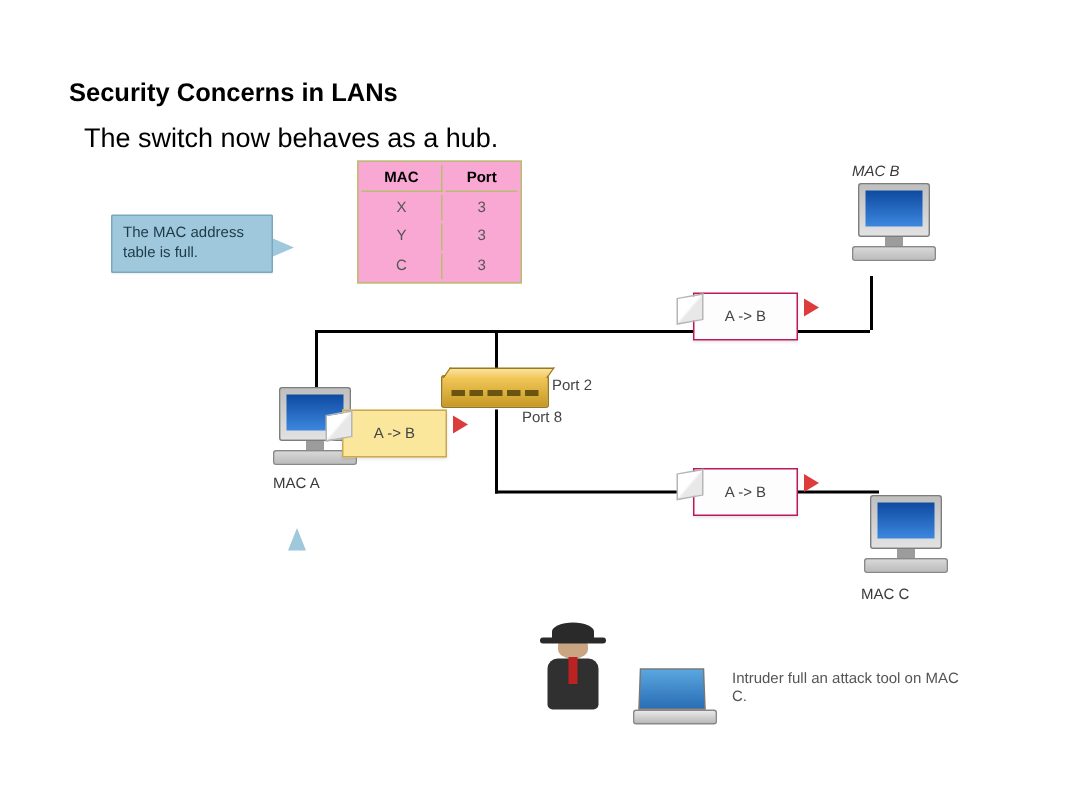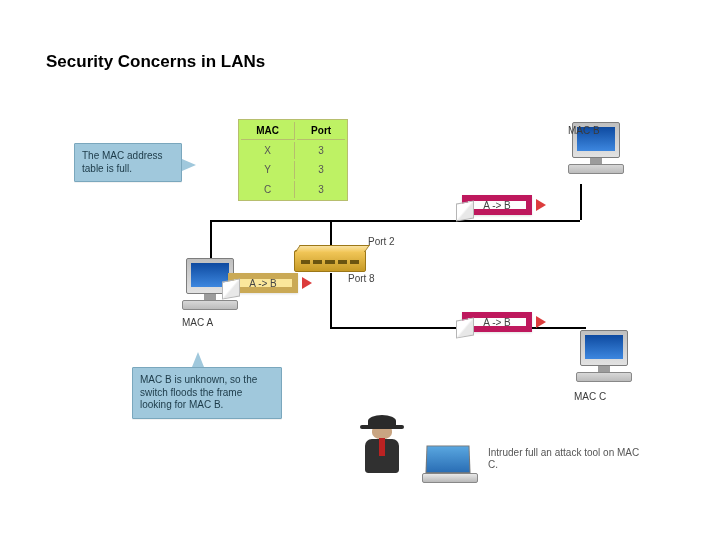--- a/index.html
+++ b/index.html
@@ -6,21 +6,21 @@
   html, body { width: 720px; height: 540px; font-family: Arial, Helvetica, sans-serif; background: #fff; color: #000; }
   #page { position: relative; width: 720px; height: 540px; }
 
   .topic { position: absolute; left: 46px; top: 24px; font-size: 17px; font-weight: bold; margin-top: 28px; }
   .title { position: absolute; left: 30px; top: 42px; font-size: 26px; font-weight: bold; }
   .subtitle { position: absolute; left: 56px; top: 82px; font-size: 18px; }
 
   #diagram { position: absolute; left: 70px; top: 105px; width: 580px; height: 400px; }
 
   
-  .mac-table { position: absolute; left: 168px; top: 2px; width: 110px; height: 82px; background: #bef264; border: 1px solid #b7be6e; font-size: 10px; margin-top: 12px; }
+  .mac-table { position: absolute; left: 168px; top: 2px; width: 110px; height: 82px; background: #f9a8d4; border: 1px solid #b7be6e; font-size: 10px; }
   .mac-table thead th { font-weight: bold; padding: 3px 4px; text-align: center; border-bottom: 1px solid #b7be6e; }
   .mac-table td { text-align: center; padding: 2px 4px; color: #555; }
   .mac-col { border-right: 1px solid #b7be6e; }
 
   
   .callout { position: absolute; background: #a0c8dc; border: 1px solid #7aa7bd; color: #1c3a48; font-size: 10px; padding: 6px 7px; line-height: 1.25; border-radius: 1px; box-shadow: 0 1px 0 rgba(0,0,0,0.05); }
   .callout1 { left: 4px; top: 38px; width: 108px; }
   .callout1-pointer { position:absolute; left: 112px; top: 54px; border-top: 6px solid transparent; border-bottom: 6px solid transparent; border-left: 14px solid #a0c8dc; }
 
   .callout2 { left: 62px; top: 262px; width: 150px; }
@@ -42,37 +42,37 @@
   .pc { position: absolute; width: 68px; }
   .pc .monitor { width: 48px; height: 36px; background: linear-gradient(#bfbfbf,#e2e2e2); border: 1px solid #7d7d7d; border-radius: 2px; position: relative; margin: 0 auto; }
   .pc .screen { position: absolute; left: 4px; top: 4px; right: 4px; bottom: 6px; background: linear-gradient(#0e4aa0,#3d87df); }
   .pc .stand { width: 12px; height: 6px; background: #9c9c9c; margin: 0 auto; }
   .pc .base { width: 56px; height: 10px; background: linear-gradient(#d8d8d8,#bcbcbc); border:1px solid #888; border-radius: 2px; margin: 0 auto; }
   .pc-label { position: absolute; font-size: 10px; color: #3a3a3a; white-space: nowrap; }
 
   .pcA { left: 106px; top: 153px; }
   .labelA { left: 112px; top: 212px; }
   .pcB { left: 492px; top: 17px; }
-  .labelB { left: 498px; top: 20px; }
+  .labelB { left: 498px; top: 4px; font-style: italic; }
   .pcC { left: 500px; top: 225px; }
   .labelC { left: 504px; top: 286px; }
 
   
   .switch { position: absolute; left: 224px; top: 145px; width: 72px; height: 22px; background: linear-gradient(#f3c85a,#c79a25); border: 1px solid #9c7718; border-radius: 2px; }
   .switch:before { content:""; position:absolute; left:0; right:0; top:-6px; height:6px; background: linear-gradient(#f9e2a2,#f3c85a); border:1px solid #9c7718; border-bottom:none; transform: skewX(-35deg); transform-origin: bottom left; }
   .switch-marks { position:absolute; left:6px; top:5px; right:6px; bottom:5px; display:flex; gap:3px; }
   .switch-marks span { flex:1; background:#6b5410; height:4px; margin-top:4px; }
 
   .port-label { position: absolute; font-size: 10px; color: #444; }
   .p1 { left: 200px; top: 177px; }
-  .p2 { left: 298px; top: 131px; }
+  .p2 { left: 298px; top: 147px; }
   .p3 { left: 278px; top: 168px; }
 
   
-  .env { position: absolute; width: 70px; height: 20px; background: #fdfdfd; border: 6px solid #be185d; font-size: 10px; display:flex; align-items:center; justify-content:center; color:#454545; box-shadow: 0 1px 2px rgba(0,0,0,0.12); }
+  .env { position: absolute; width: 70px; height: 32px; background: #fdfdfd; border: 1px solid #be185d; font-size: 10px; display:flex; align-items:center; justify-content:center; color:#454545; box-shadow: 0 1px 2px rgba(0,0,0,0.12); }
   .env::before { content:""; position:absolute; left:-12px; top:1px; width:16px; height:16px; background: linear-gradient(135deg,#fff 45%, #e8e8e8 55%); border:1px solid #b6b6b6; transform: skewY(-10deg); }
   .envA { left: 158px; top: 168px; } 
   .envAhl { background: #fbe79b; border-color: #caa955; }
   .envTop { left: 392px; top: 90px; }
   .envBot { left: 392px; top: 207px; }
 
   .arrow-right { position:absolute; width:0;height:0;border-top:6px solid transparent;border-bottom:6px solid transparent;border-left:10px solid #dc3c3c; }
   .arrTop { left: 466px; top: 94px; }
   .arrBot { left: 466px; top: 211px; }
   .arrA   { left: 232px; top: 172px; }
@@ -90,20 +90,21 @@
   .laptop .lbase { width:56px; height:10px; background: linear-gradient(#e8e8e8,#b9b9b9); border:1px solid #888; border-radius:2px; }
 
   .intruder-label { position:absolute; left: 418px; top: 342px; font-size: 10px; color:#555; line-height:1.2; }
 
 </style>
 </head>
 <body>
 
 <div id="page">
   <div class="topic">Security Concerns in LANs</div>
+  <div class="subtitle">The switch now behaves as a hub.</div>
 
   <div id="diagram">
 
     <table class="mac-table">
       <thead>
           <tr>
         <th class="mac-col">MAC</th>
         <th>Port</th>
       </tr>
         </thead>
@@ -119,21 +120,20 @@
         <tr>
           <td class="mac-col">C</td>
           <td>3</td>
         </tr>
       </tbody>
     </table>
 
     <div class="callout callout1">The MAC address table is full.</div>
     <div class="callout1-pointer"></div>
 
-    <div class="callout callout2">MAC B is unknown, so the switch floods the frame looking for MAC B.</div>
     <div class="callout2-pointer"></div>
 
     <div class="wire hline bus-top"></div>
     <div class="wire vline bus-left-drop"></div>
     <div class="wire vline bus-mid-drop"></div>
     <div class="wire vline bus-right-to-B"></div>
     <div class="wire vline port3-vup"></div>
     <div class="wire hline port3-h"></div>
 
     <div class="switch">

